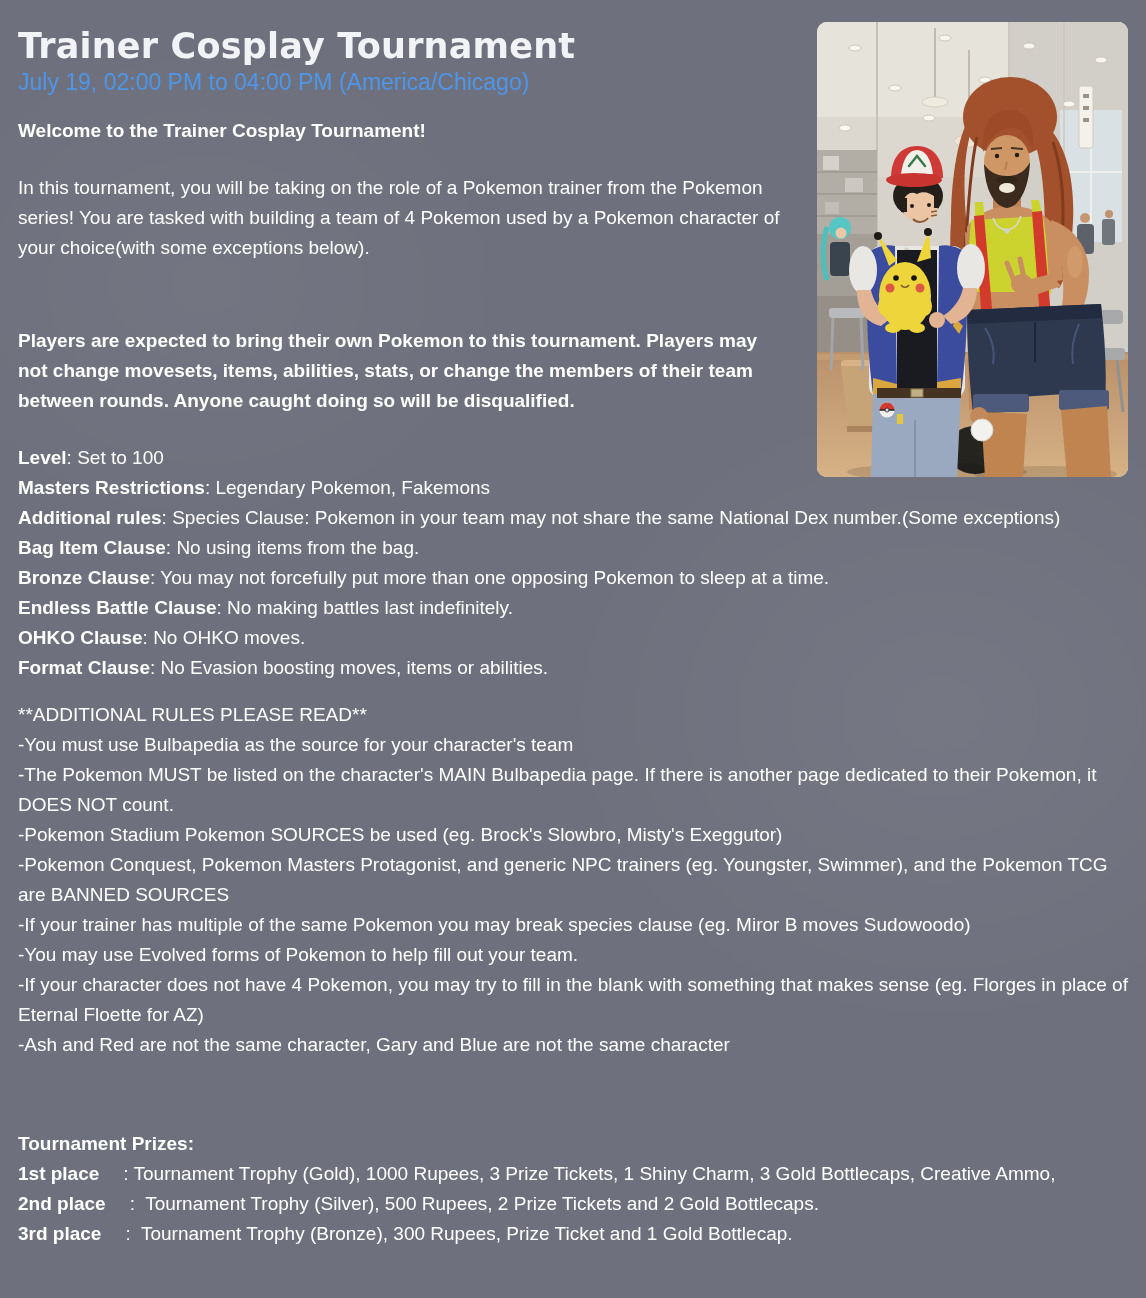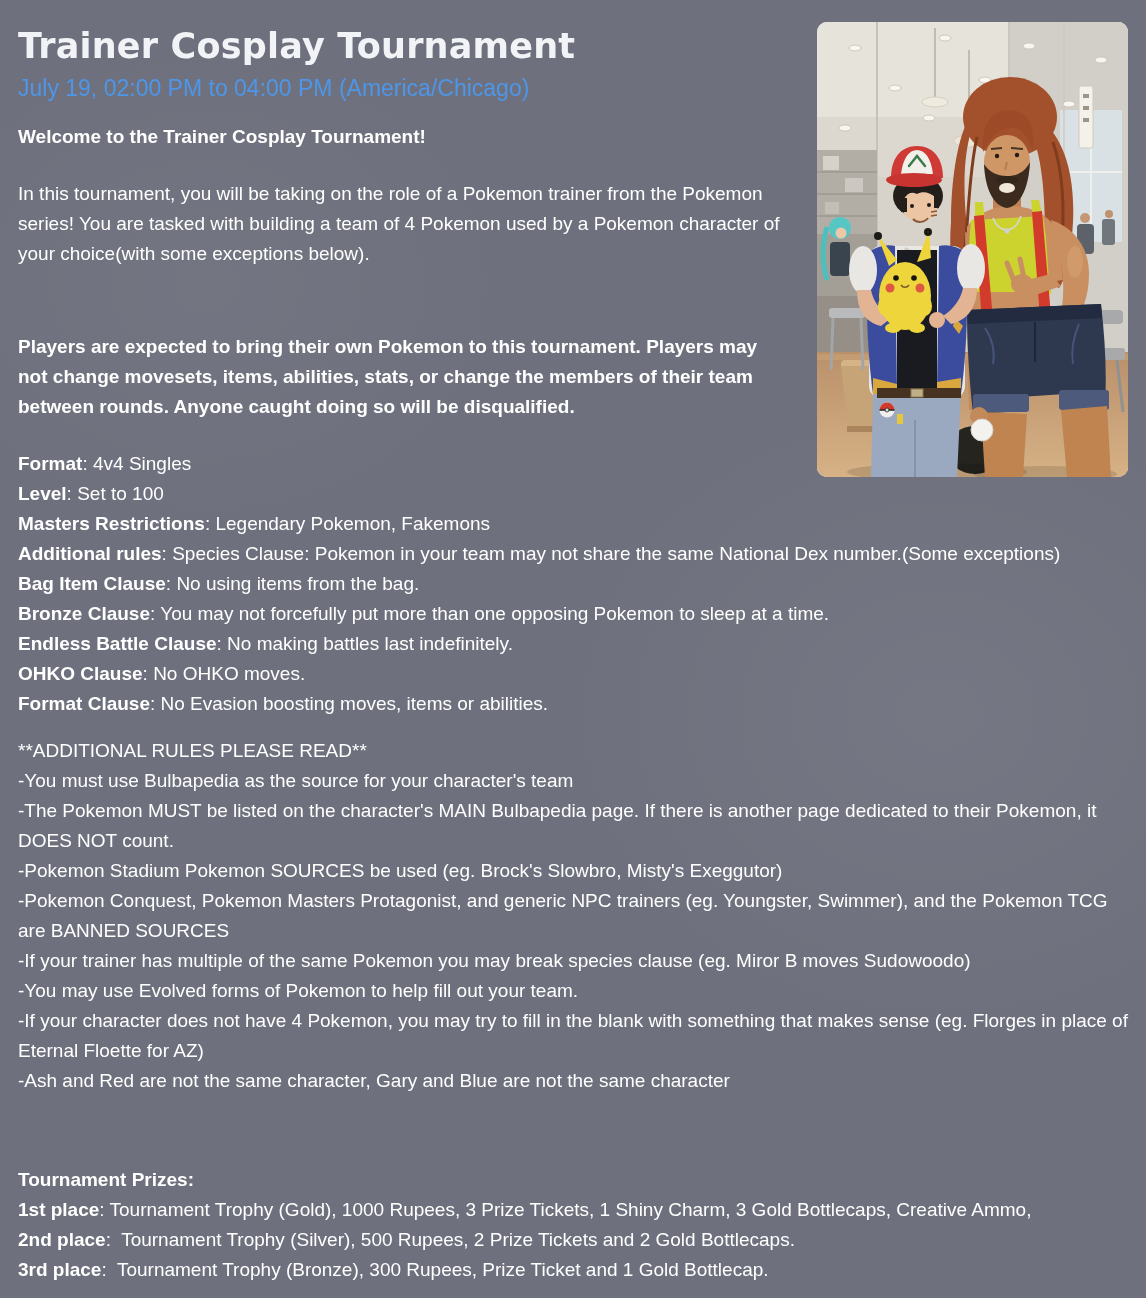--- a/index.html
+++ b/index.html
@@ -16,31 +16,31 @@
   .photo{
     float:right;width:311px;height:455px;margin:2px 0 14px 28px;
     border-radius:10px;overflow:hidden;background:#d7d3ca;
   }
   .photo svg{display:block;}
   h1.title{
     margin:4px 0 0 0;line-height:44px;font-size:35px;font-weight:bold;
     font-family:"DejaVu Sans","Liberation Sans",sans-serif;
     color:#f2f3f6;letter-spacing:0.2px;
   }
-  .datetime{margin-top:6px;line-height:28px;font-size:23px;color:#4d96e9;}
+  .datetime{line-height:28px;font-size:23px;color:#4d96e9;}
   .content{font-size:19px;line-height:30px;color:#ffffff;}
   .content p{margin:0;}
   .bold{font-weight:bold;}
   p.welcome{margin-top:20px;font-weight:bold;}
   p.intro{margin-top:27px;}
   p.notice{margin-top:63px;font-weight:bold;}
   .rules{margin-top:27px;}
   .additional{margin-top:17px;font-weight:normal;}
   .prizes{margin-top:69px;}
-  .prizes .prize-text{white-space:pre-wrap;}
+  .prizes .prize-text{white-space:pre-wrap;margin-left:24px;}
 </style>
 </head>
 <body>
 
 <div class="page">
 
   <div class="photo">
     <svg width="311" height="455" viewBox="0 0 311 455" xmlns="http://www.w3.org/2000/svg">
       <defs>
         <linearGradient id="floorg" x1="0" y1="0" x2="0" y2="1">
@@ -225,21 +225,20 @@
 
   <h1 class="title">Trainer Cosplay Tournament</h1>
   <div class="datetime">July 19, 02:00 PM to 04:00 PM (America/Chicago)</div>
 
   <div class="content">
     <p class="welcome">Welcome to the Trainer Cosplay Tournament!</p>
     <p class="intro">In this tournament, you will be taking on the role of a Pokemon trainer from the Pokemon series! You are tasked with building a team of 4 Pokemon used by a Pokemon character of your choice(with some exceptions below).</p>
     <p class="notice">Players are expected to bring their own Pokemon to this tournament. Players may not change movesets, items, abilities, stats, or change the members of their team between rounds. Anyone caught doing so will be disqualified.</p>
 
     <div class="rules">
-      <p><b>Format</b><span>: 4v4 Singles</span></p>
       <p><b>Level</b><span>: Set to 100</span></p>
       <p><b>Masters Restrictions</b><span>: Legendary Pokemon, Fakemons</span></p>
       <p><b>Additional rules</b><span>: Species Clause: Pokemon in your team may not share the same National Dex number.(Some exceptions)</span></p>
       <p><b>Bag Item Clause</b><span>: No using items from the bag.</span></p>
       <p><b>Bronze Clause</b><span>: You may not forcefully put more than one opposing Pokemon to sleep at a time.</span></p>
       <p><b>Endless Battle Clause</b><span>: No making battles last indefinitely.</span></p>
       <p><b>OHKO Clause</b><span>: No OHKO moves.</span></p>
       <p><b>Format Clause</b><span>: No Evasion boosting moves, items or abilities.</span></p>
     </div>
 

